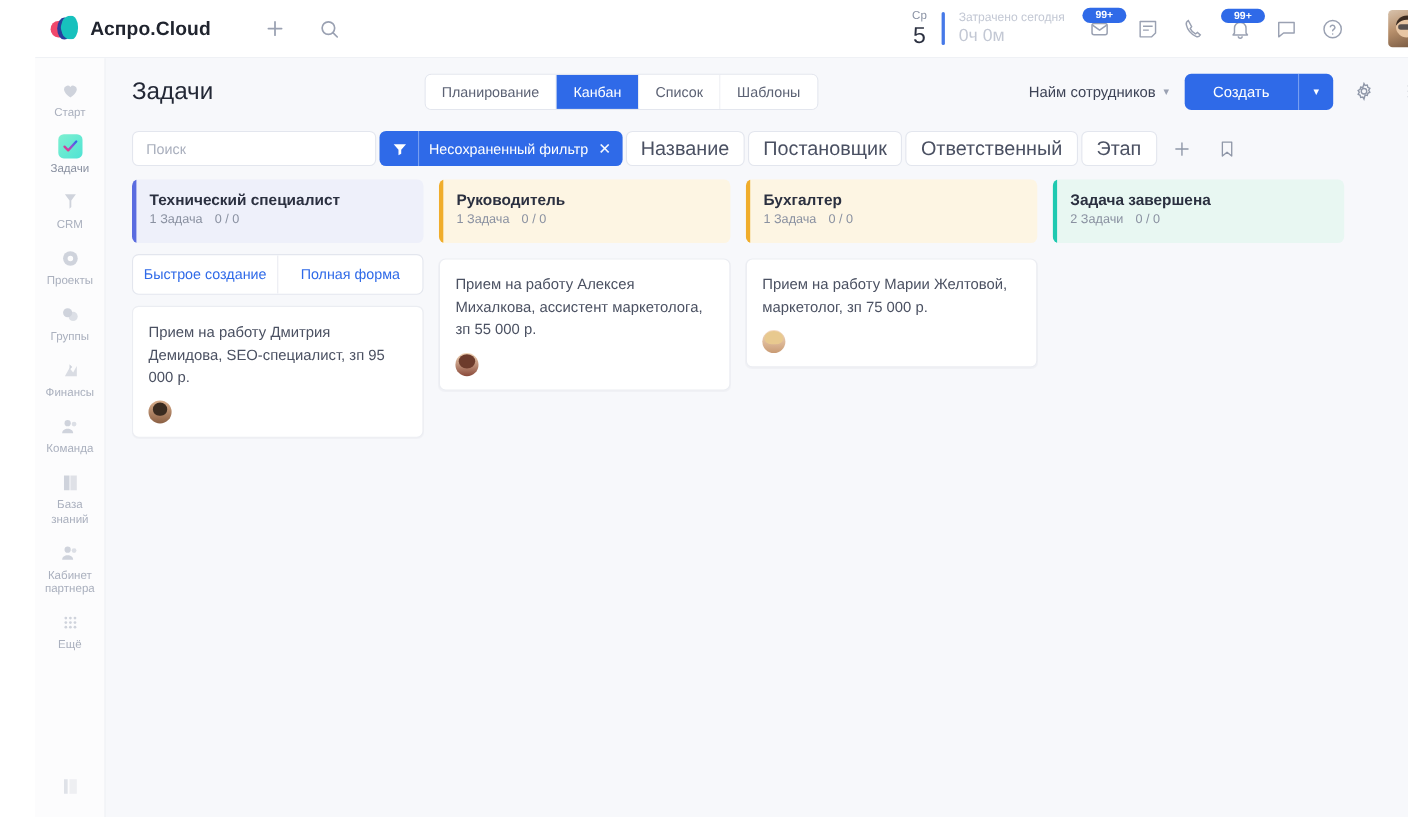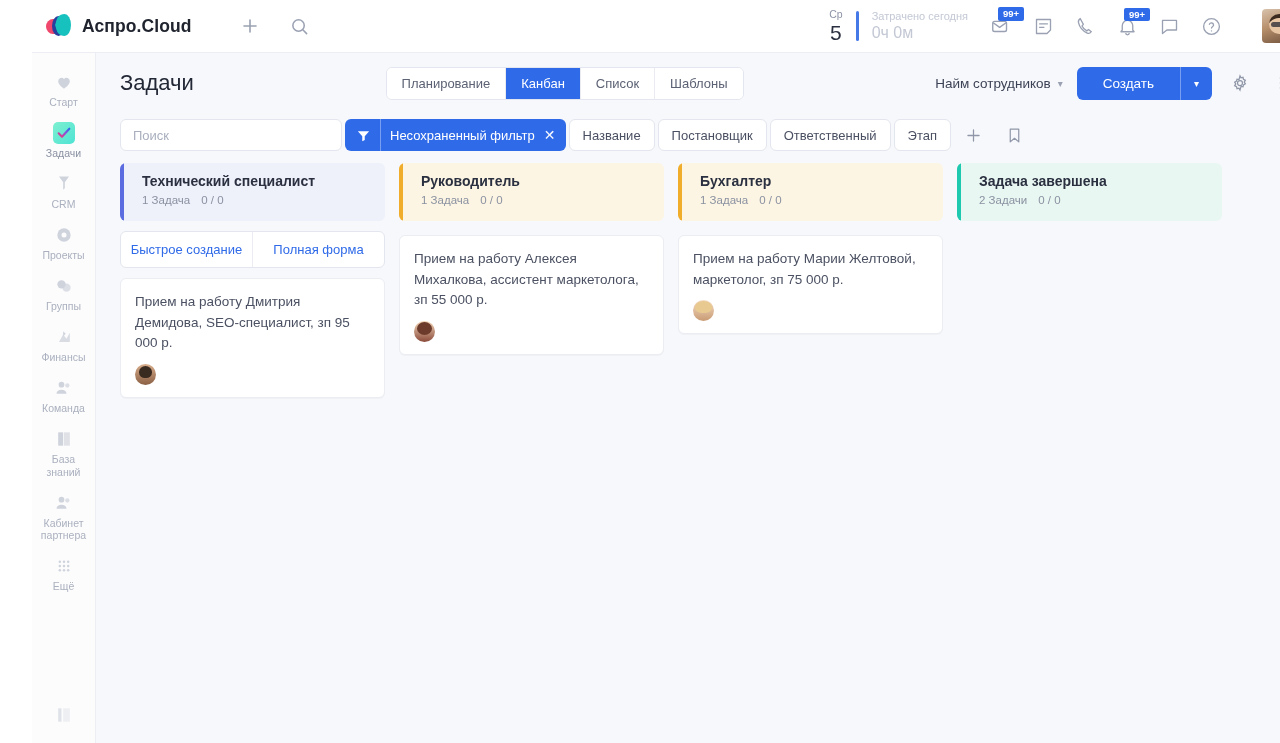--- a/index.html
+++ b/index.html
@@ -32,21 +32,21 @@
   .daybox .dow { font-size: 10.5px; color: #8b93a5; margin-bottom: 3px; display: block; }
   .daybox .num { font-size: 21px; font-weight: 400; color: #2b3040; display: block; }
   .vbar { width: 3px; height: 30px; background: #4679e8; border-radius: 2px; }
   .spent .label { font-size: 11px; color: #c3c8d4; display: block; margin-bottom: 2px; }
   .spent .value { font-size: 16px; color: #c3c8d4; display: block; }
 
   .top-icons { display: flex; align-items: center; gap: 21px; }
   .badge-ico { position: relative; }
   .badge {
     position: absolute; top: -8px; right: -12px; background: #2f6ae8; color: #fff;
-    font-size: 9.5px; font-weight: 700; border-radius: 2px; padding: 2px 5px; line-height: 1.05;
+    font-size: 9.5px; font-weight: 700; border-radius: 7px; padding: 2px 12px; line-height: 1.05;
   }
   .avatar-top {
     width: 34px; height: 34px; border-radius: 4px; margin-left: 19px; overflow: hidden;
     background: linear-gradient(160deg,#d8c3ad 0%, #b78f6b 45%, #6c4f3a 100%); position: relative;
   }
   .avatar-top::after {
     content: ""; position: absolute; left: 7px; top: 5px; width: 20px; height: 20px;
     border-radius: 50%; background: #e8c6a4;
     box-shadow: inset 0 6px 0 -2px #3a2a20;
   }
@@ -115,29 +115,29 @@
   .search-input::placeholder { color: #a9afbd; }
   .chip-filter {
     display: flex; align-items: center; height: 32px; background: #2f6ae8; color: #fff;
     border-radius: 6px; font-size: 13px; cursor: pointer; overflow: hidden;
   }
   .chip-filter .fico { padding: 0 9px 0 11px; display: flex; align-items: center; }
   .chip-filter .ftext { padding: 0 10px 0 9px; border-left: 1px solid rgba(255,255,255,.35); display: flex; align-items: center; gap: 9px; height: 100%; }
   .chip-filter .fx { font-size: 14px; opacity: .95; }
   .chip {
     height: 32px; display: flex; align-items: center; padding: 0 13px; background: #fff;
-    border: 1px solid #e3e6ee; border-radius: 6px; font-size: 13px; color: #4a5062; cursor: pointer;
+    border: 1px solid #e3e6ee; border-radius: 6px; font-size: 18px; color: #4a5062; cursor: pointer;
   }
   .plain-ico { color: #8f97a8; cursor: pointer; padding: 0 4px; display: flex; align-items: center; }
 
   
   .board { flex: 1; display: flex; gap: 14px; padding: 0 18px 0 24px; min-height: 0; overflow: hidden; }
   .column { width: 265px; min-width: 265px; display: flex; flex-direction: column; }
   .col-head {
-    border-radius: 6px; padding: 10px 14px 10px 22px; position: relative; overflow: hidden;
+    border-radius: 6px; padding: 10px 14px 10px 16px; position: relative; overflow: hidden;
     height: 58px;
   }
   .col-head::before { content: ""; position: absolute; left: 0; top: 0; bottom: 0; width: 4px; }
   .col-title { font-size: 14px; font-weight: 700; color: #2b3040; margin-bottom: 5px; }
   .col-meta { font-size: 11.5px; color: #8a91a1; display: flex; gap: 11px; }
   .quick-tabs {
     display: flex; background: #fff; border: 1px solid #e3e6ee; border-radius: 6px;
     margin-top: 10px; overflow: hidden;
   }
   .quick-tabs .qt {

